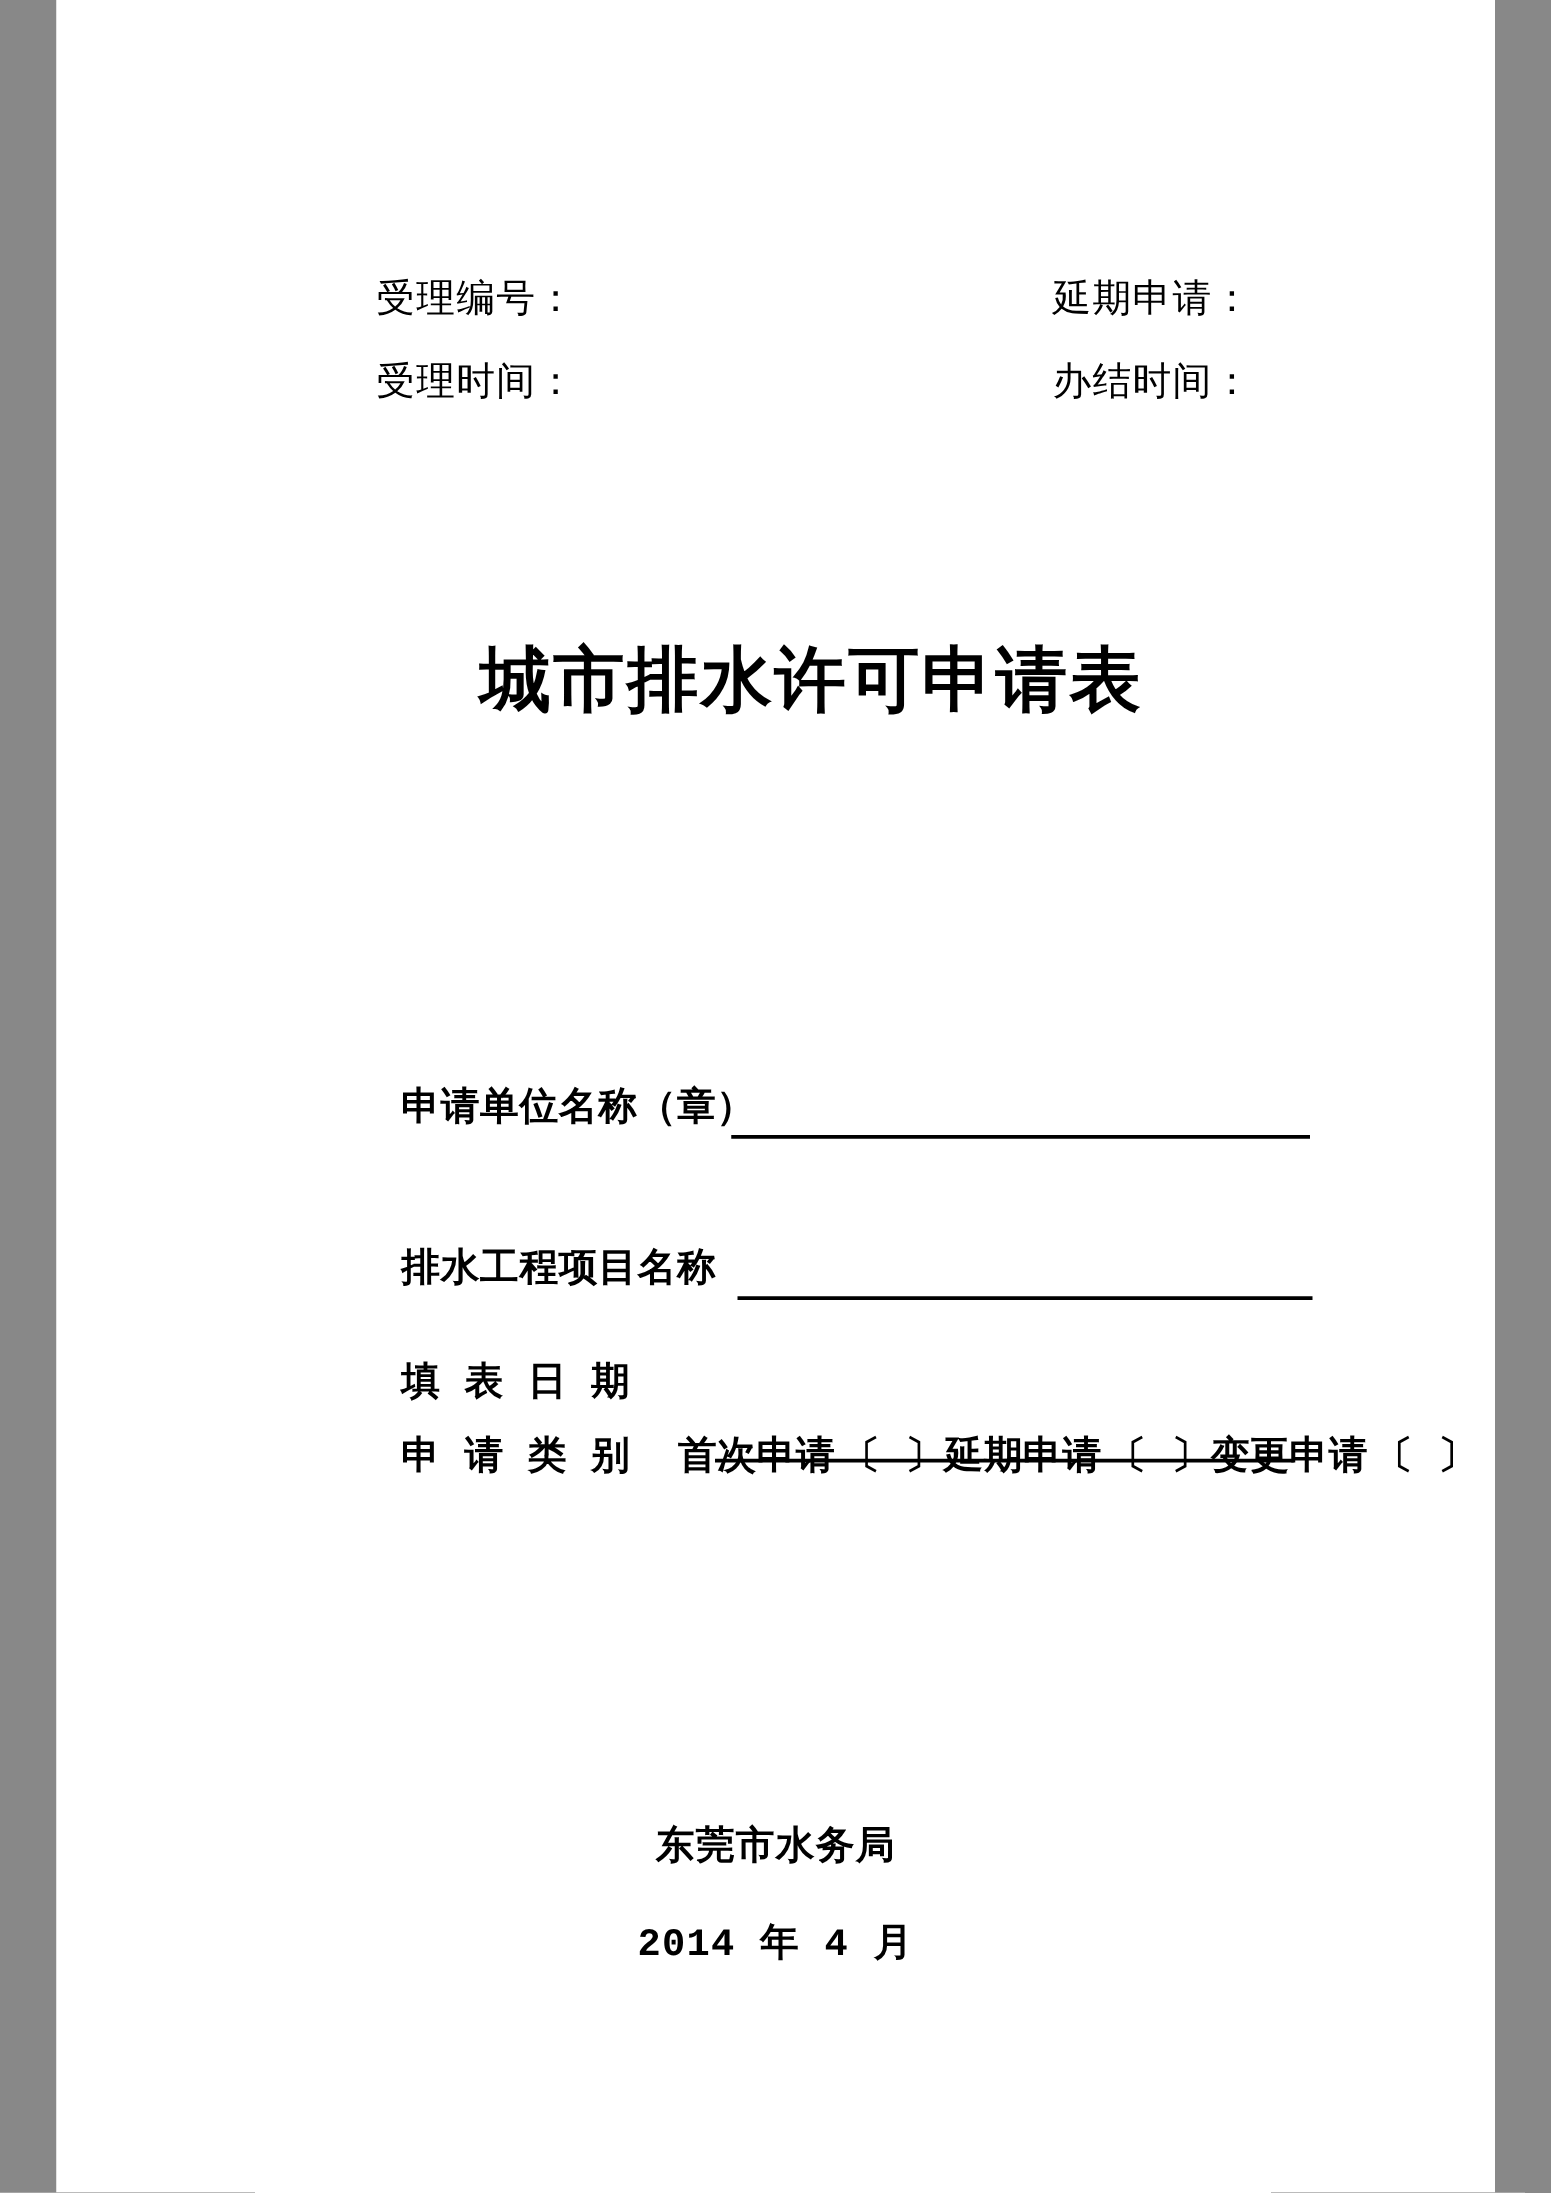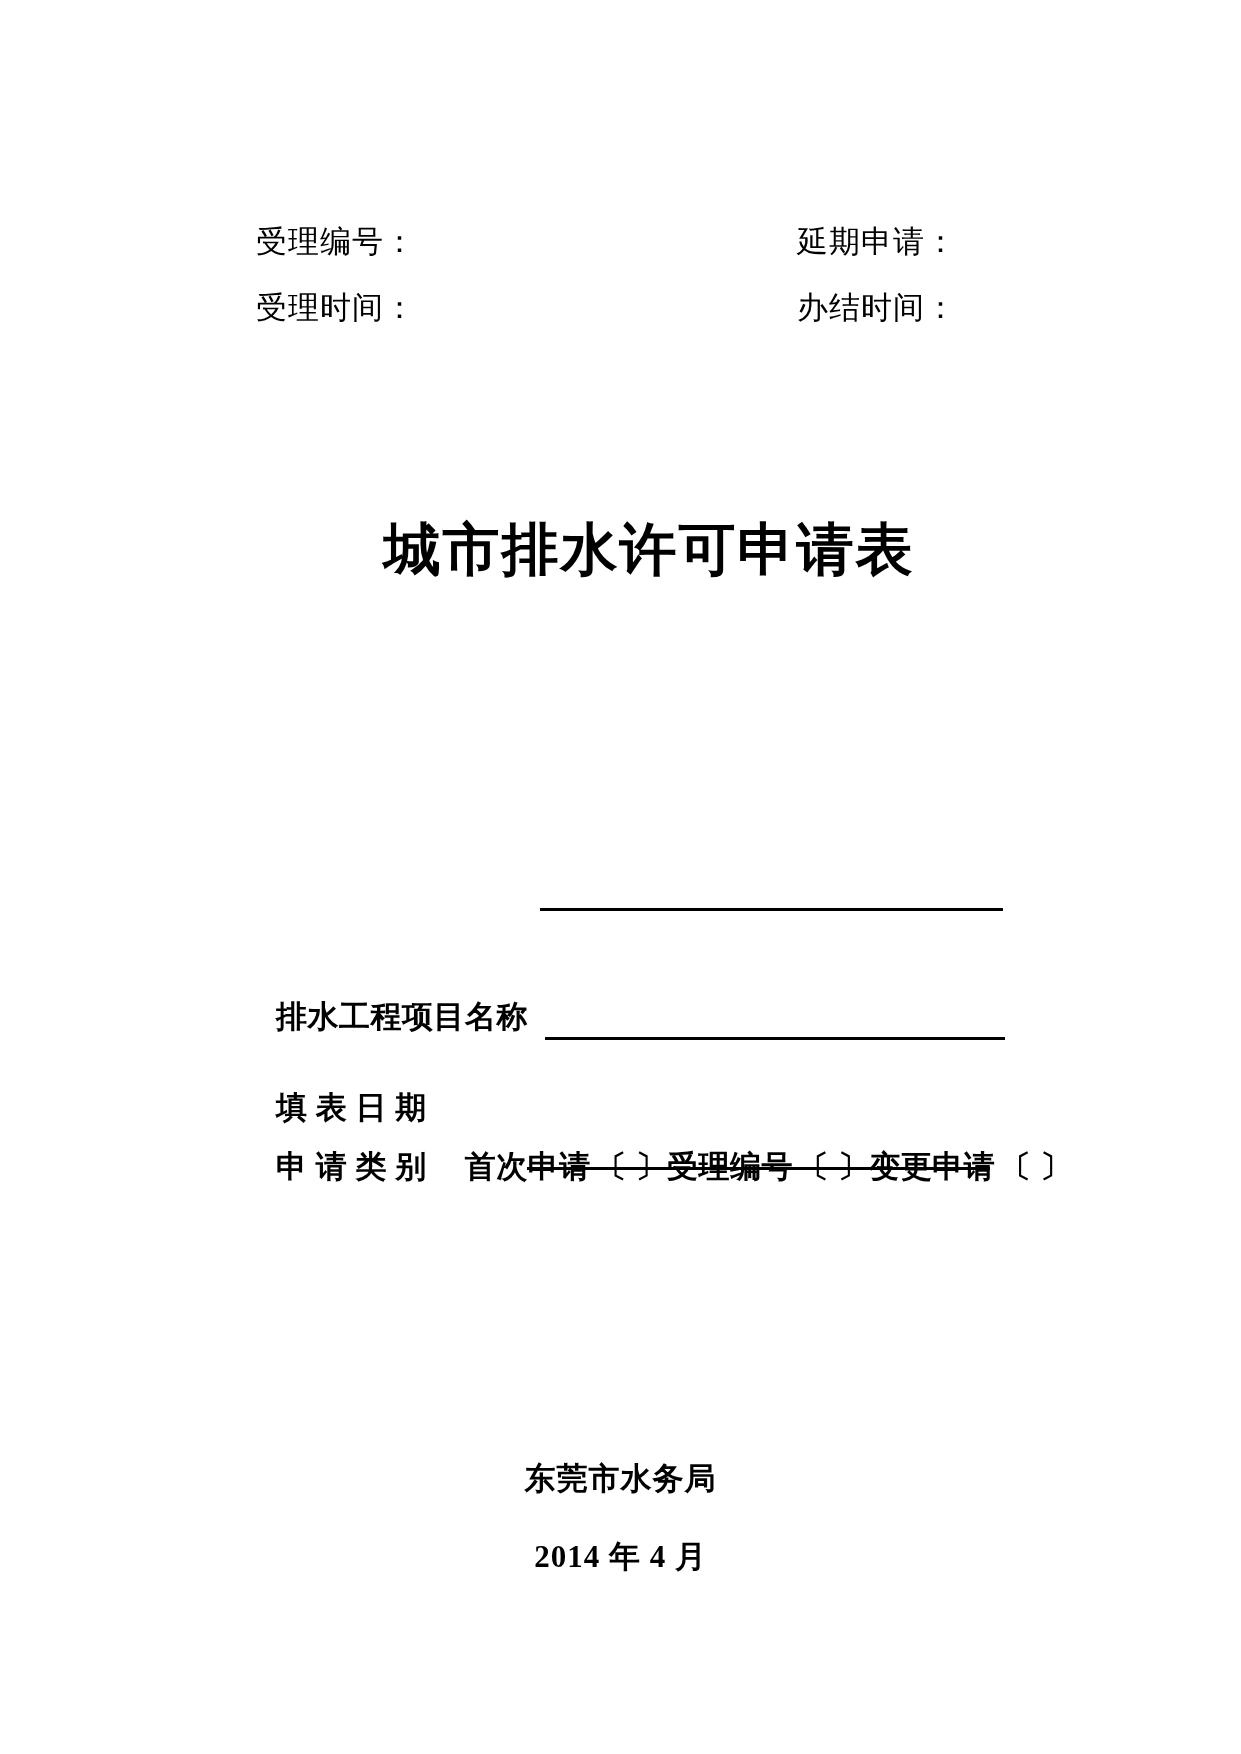--- a/index.html
+++ b/index.html
@@ -2,26 +2,26 @@
 <html><head>
 <meta charset="utf-8">
 <style>
   html, body {
     margin: 0;
     padding: 0;
     background: #888;
   }
   .page {
     position: relative;
-    width: 1241px;
+    width: 1151px;
     height: 1754px;
     margin: 0 auto;
     background: #ffffff;
     color: #000000;
-    font-family: Liberation Serif, serif;
+    font-family: Liberation Mono, monospace;
     overflow: hidden;
   }
   .abs {
     position: absolute;
     line-height: 1;
     white-space: nowrap;
   }
   
   .meta-label {
     font-size: 31px;
@@ -82,40 +82,41 @@
 
 <div class="page">
 
   <span class="abs meta-label" style="left:256px; top:226px;">受理编号：</span>
   <span class="abs meta-label" style="left:797px; top:226px;">延期申请：</span>
   <span class="abs meta-label" style="left:256px; top:292px;">受理时间：</span>
   <span class="abs meta-label" style="left:797px; top:292px;">办结时间：</span>
 
   <div class="abs doc-title">城市排水许可申请表</div>
 
+  <span class="abs field-label" style="left:276px; top:872px;">申请单位名称（章）</span>
   <div class="blank-line" style="left:540px; top:908px; width:463px;"></div>
   <span class="abs field-label" style="left:545px; top:872px;"></span>
 
   <span class="abs field-label" style="left:276px; top:1001px;">排水工程项目名称</span>
   <div class="blank-line" style="left:545px; top:1037px; width:460px;"></div>
   <span class="abs field-label" style="left:550px; top:1001px;"></span>
 
   <span class="abs field-label" style="left:276px; top:1092px;">填 表 日 期</span>
   <div class="blank-line" style="left:527px; top:1167px; width:463px;"></div>
   <span class="abs field-label" style="left:532px; top:1131px;"></span>
 
   <div class="abs field-label category-row" style="left:276px; top:1151px;">
     <span>申 请 类 别</span>
     <span class="category-options">
       <span class="category-option">
         <span>首次申请</span>
         <span class="bracket">〔 〕</span>
       </span>
       <span class="category-option">
-        <span>受理编号</span>
+        <span>延期申请</span>
         <span class="bracket">〔 〕</span>
       </span>
       <span class="category-option">
         <span>变更申请</span>
         <span class="bracket">〔 〕</span>
       </span>
     </span>
   </div>
 
   <div class="abs footer-org" style="top:1463px;">东莞市水务局</div>

